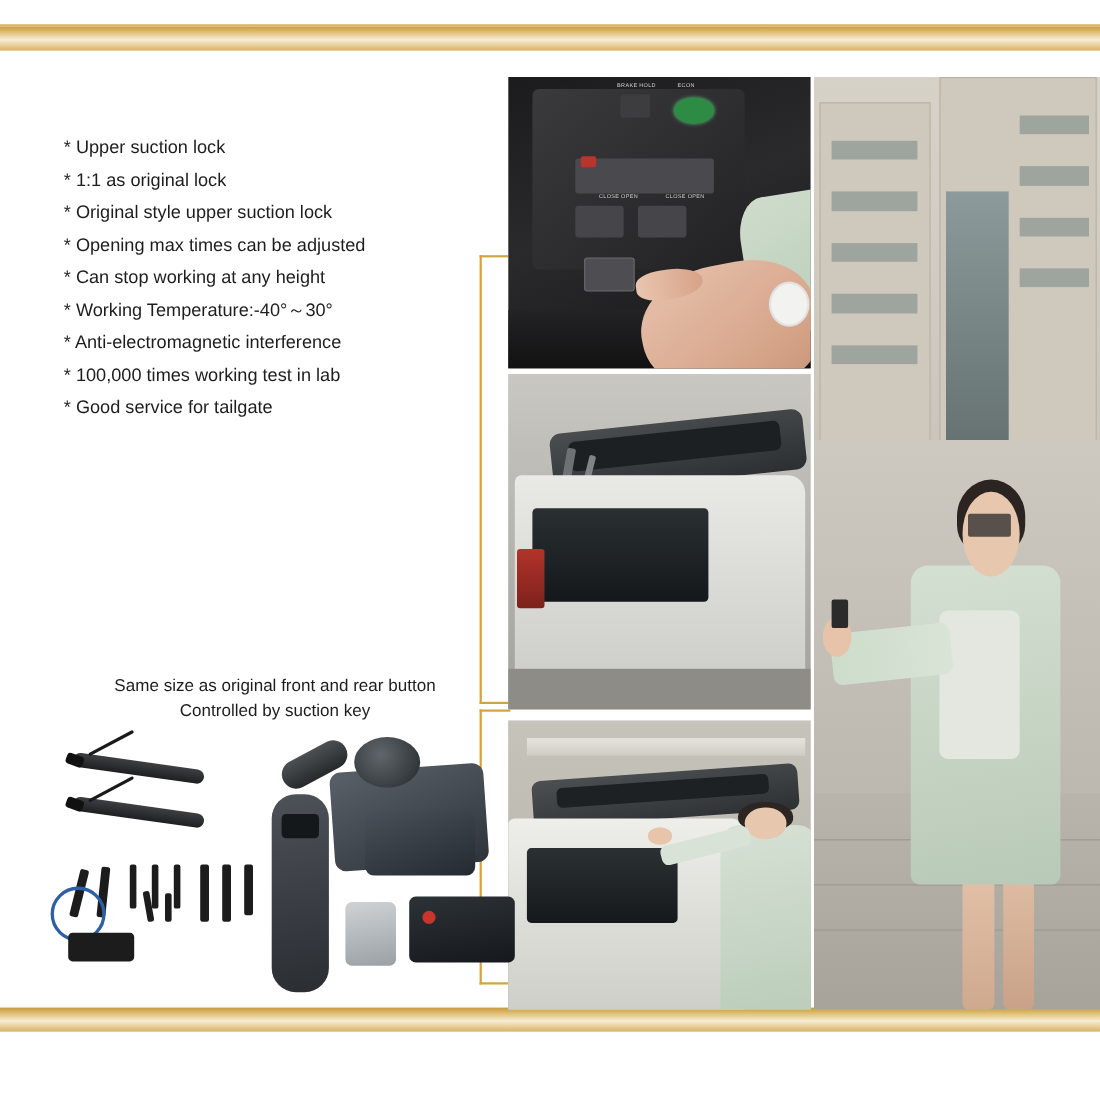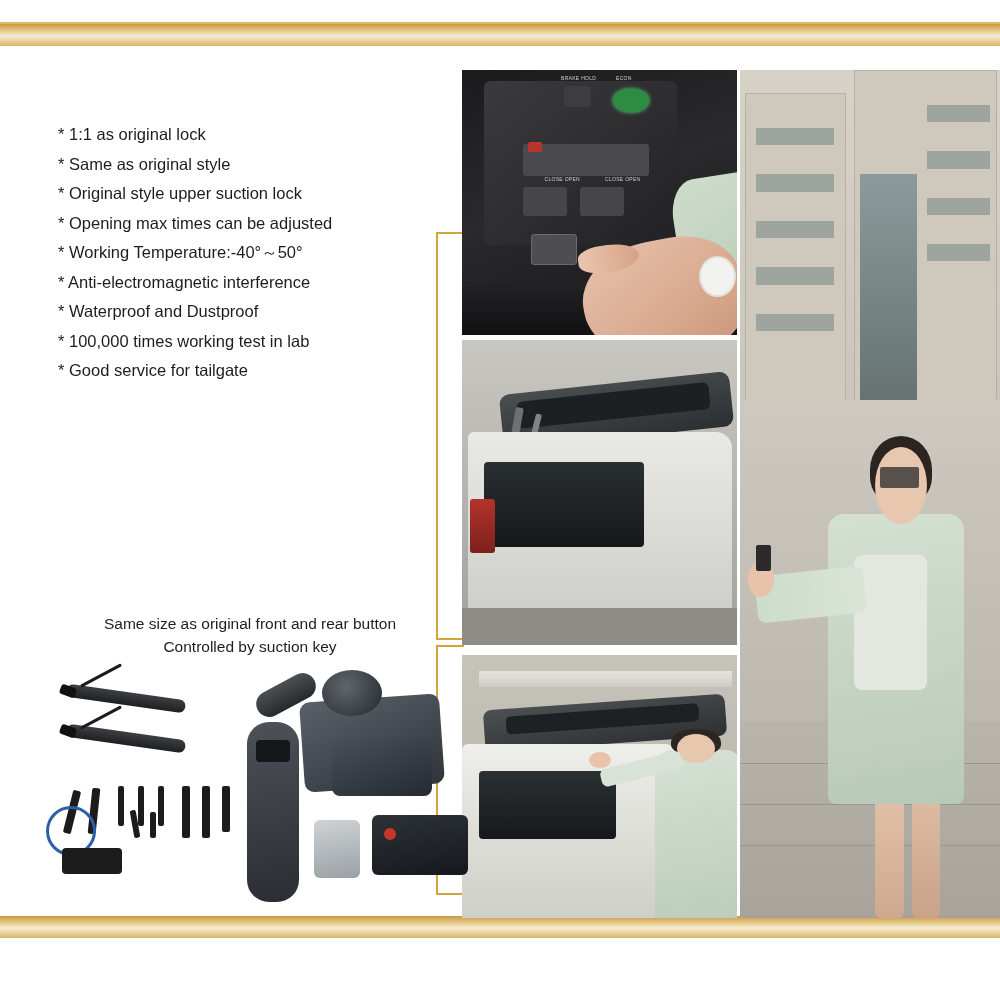--- a/index.html
+++ b/index.html
@@ -183,27 +183,27 @@
 </head>
 <body>
 
 <div class="top-white-strip"></div>
 <div class="gold-bar top"></div>
 <div class="edge-line" style="top:22px"></div>
 <div class="gold-bar bottom"></div>
 <div class="bottom-white-strip"></div>
 
 <div class="features">
+  <div class="feature-item">* Upper suction lock</div>
   <div class="feature-item">* 1:1 as original lock</div>
-  <div class="feature-item">* Same as original style</div>
   <div class="feature-item">* Original style upper suction lock</div>
   <div class="feature-item">* Opening max times can be adjusted</div>
-  <div class="feature-item">* Working Temperature:-40°～50°</div>
+  <div class="feature-item">* Can stop working at any height</div>
+  <div class="feature-item">* Working Temperature:-40°～30°</div>
   <div class="feature-item">* Anti-electromagnetic interference</div>
-  <div class="feature-item">* Waterproof and Dustproof</div>
   <div class="feature-item">* 100,000 times working test in lab</div>
   <div class="feature-item">* Good service for tailgate</div>
 </div>
 
 <div class="caption">
   <div>Same size as original front and rear button</div>
   <div>Controlled by suction key</div>
 </div>
 
 <div class="connector c1"></div>

